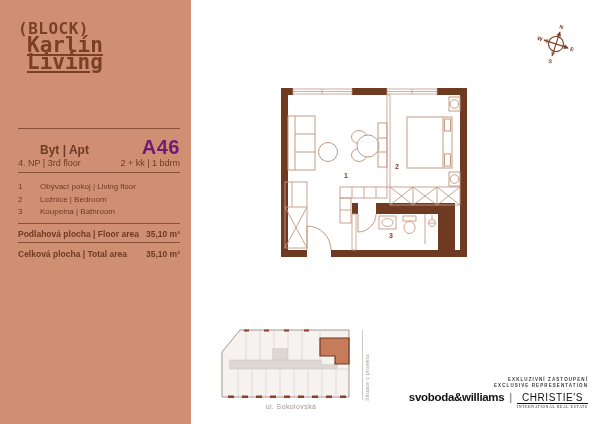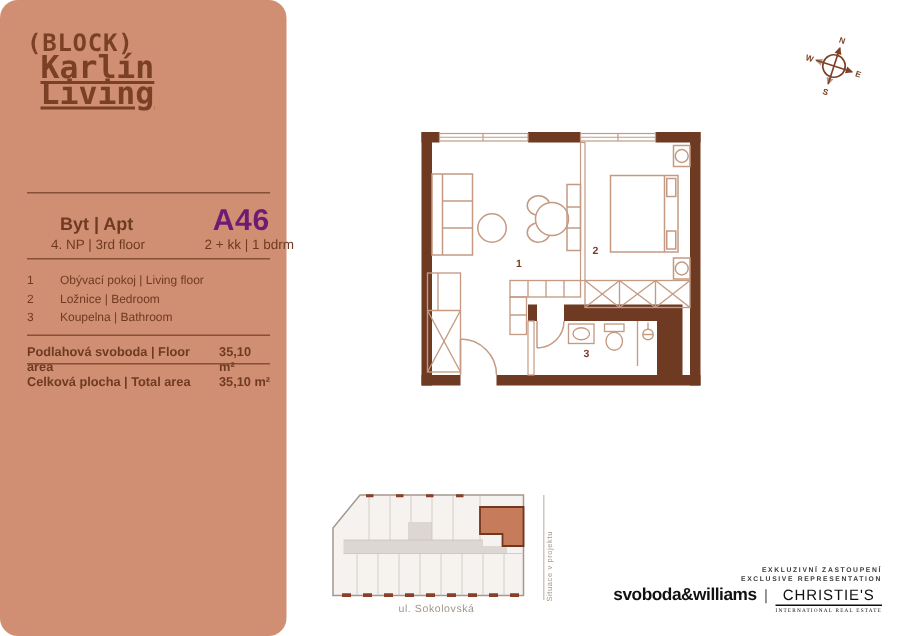--- a/index.html
+++ b/index.html
@@ -1,33 +1,33 @@
 <!DOCTYPE html>
 <html><head>
 <meta charset="utf-8">
 <style>
   * { margin:0; padding:0; box-sizing:border-box; }
   html,body { width:600px; height:424px; }
   body { font-family:"Liberation Sans", sans-serif; background:#ffffff; }
   .page { position:relative; width:600px; height:424px; background:#ffffff; overflow:hidden; }
 
   
-  .panel { position:absolute; left:0; top:0; width:191px; height:424px; background:#d08f73; color:#6f3a22;border-radius:12px; }
+  .panel { position:absolute; left:0; top:0; width:191px; height:424px; background:#d08f73; color:#6f3a22; }
   .logo { position:absolute; left:18px; top:20px; font-family:"DejaVu Sans Mono", monospace; font-weight:bold; color:#7a4026; line-height:17px; }
   .logo .l1 { font-size:16px; letter-spacing:0.5px; }
   .logo .l2 { font-size:21px; margin-left:9px; letter-spacing:0px;text-decoration:underline; }
 
   .rule { position:absolute; left:18px; width:162px; height:0; border-top:1px solid rgba(111,58,34,0.75); }
   .r1 { top:128px; } .r2 { top:172px; } .r3 { top:223px; } .r4 { top:242px; }
 
   .row { position:absolute; left:18px; width:162px; display:flex; justify-content:space-between; align-items:baseline; }
   .unit-row { top:136px; }
   .unit-label { font-size:12px; font-weight:bold;padding-left:22px; }
   .unit-code { font-size:20px; font-weight:bold; color:#701a75; letter-spacing:0.5px; }
-  .meta-row { top:158px; font-size:9px;margin-left:16px; }
+  .meta-row { top:158px; font-size:9px; }
 
   .legend { position:absolute; left:18px; top:182px; width:162px; font-size:8px; }
   .legend-row { display:flex; margin-bottom:3.5px; }
   .legend-num { width:22px; flex:0 0 22px; }
 
   .area-row { font-size:8.5px; font-weight:bold; }
   .a1 { top:229px; } .a2 { top:249px; }
 
   
   .compass { position:absolute; left:528px; top:16px; }
@@ -90,21 +90,21 @@
       </div>
       <div class="legend-row">
         <span class="legend-num">3</span>
         <span>Koupelna | Bathroom</span>
       </div>
     </div>
 
     <div class="rule r3"></div>
 
     <div class="row area-row a1">
-      <span>Podlahová svoboda | Floor area</span>
+      <span>Podlahová plocha | Floor area</span>
       <span>35,10 m²</span>
     </div>
 
     <div class="rule r4"></div>
 
     <div class="row area-row a2">
       <span>Celková plocha | Total area</span>
       <span>35,10 m²</span>
     </div>
   </div>

